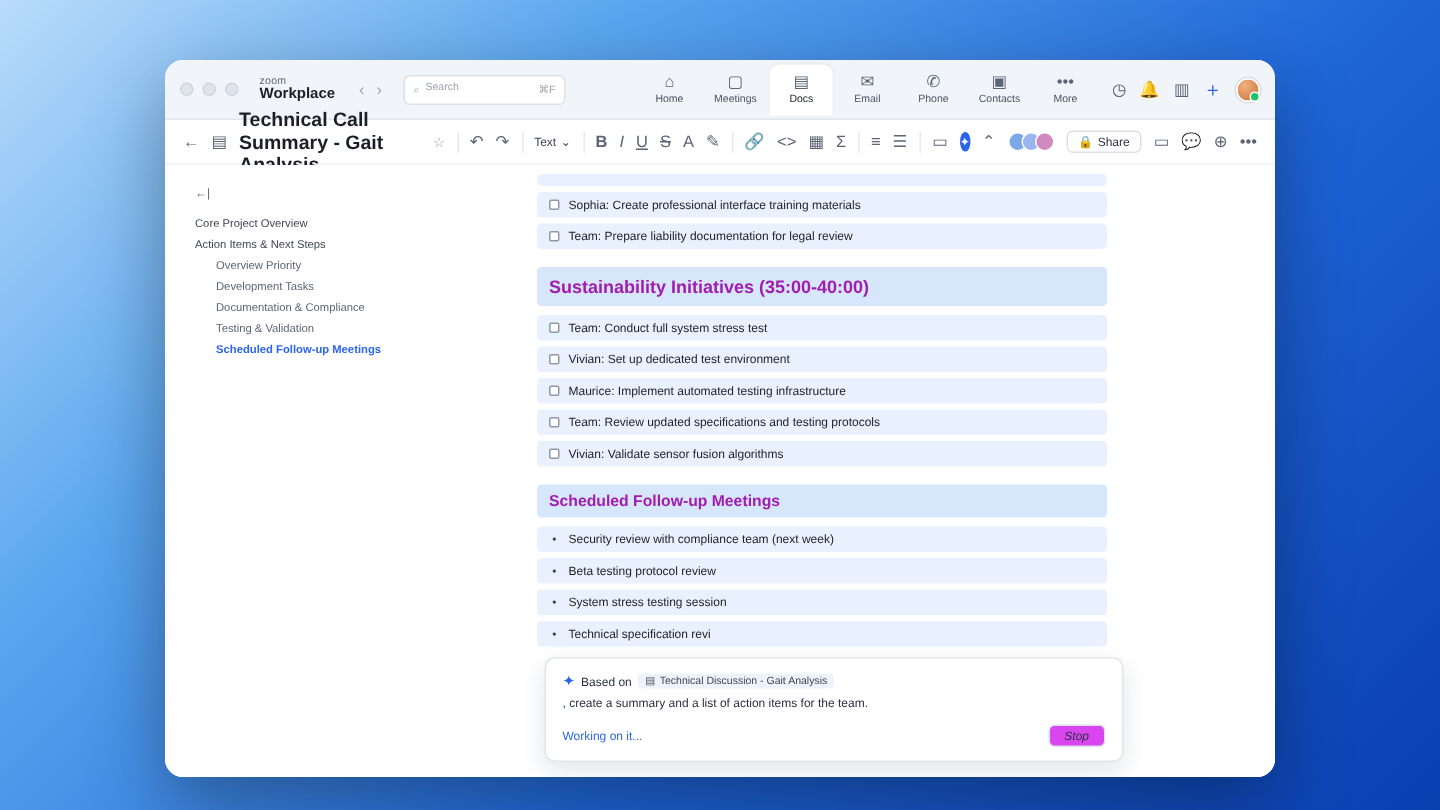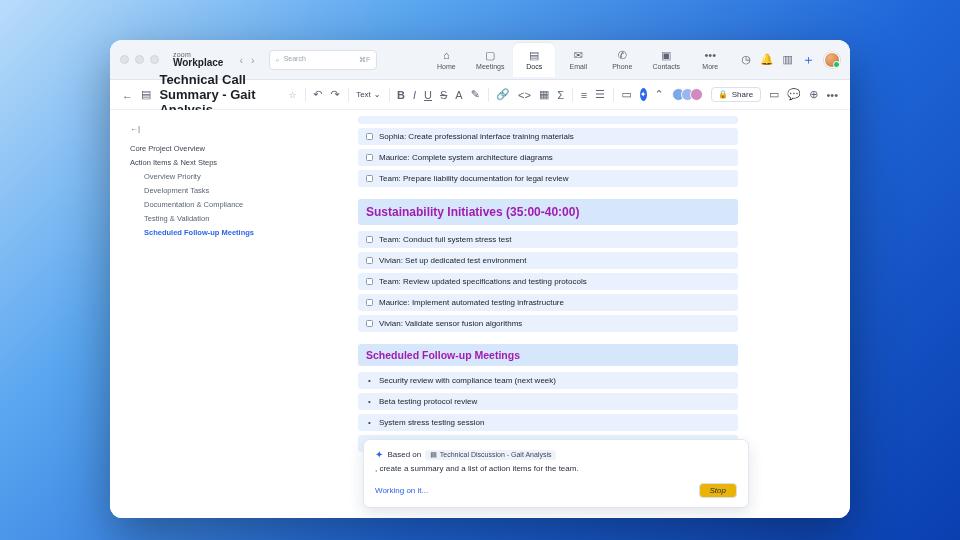--- a/index.html
+++ b/index.html
@@ -112,21 +112,21 @@
   .aiprompt { display:flex; align-items:center; gap:4px; font-size:8px; color:#2a3240; flex-wrap:wrap; }
   .spark { color:#2b66e8; font-size:10px; }
   .chip {
     display:inline-flex; align-items:center; gap:3px; background:#eef3fb;
     border-radius:3px; padding:1px 5px; font-size:7px; color:#3d4653;
   }
   .airow2 { display:flex; align-items:center; margin-top:10px; }
   .working { font-size:8px; color:#2b66e8; }
   .stopbtn {
     margin-left:auto; font-size:8px; color:#2a3240; border:1px solid #dce1e9;
-    background:#eab308; border-radius:4px; padding:2px 10px;font-style:italic;
+    background:#d946ef; border-radius:4px; padding:2px 10px;font-style:italic;
   }
 </style>
 </head>
 <body>
 
 <div class="desktop">
   <div class="window">
 
     <div class="chrome">
       <div class="traffic">
@@ -255,44 +255,40 @@
         <div class="sheet">
 
           <div class="row clipped"></div>
 
           <div class="row">
             <span class="cbx"></span>
             <span>Sophia: Create professional interface training materials</span>
           </div>
           <div class="row">
             <span class="cbx"></span>
-            <span>Maurice: Complete system architecture diagrams</span>
-          </div>
-          <div class="row">
-            <span class="cbx"></span>
             <span>Team: Prepare liability documentation for legal review</span>
           </div>
 
           <div class="heading">Sustainability Initiatives (35:00-40:00)</div>
 
           <div class="row">
             <span class="cbx"></span>
             <span>Team: Conduct full system stress test</span>
           </div>
           <div class="row">
             <span class="cbx"></span>
             <span>Vivian: Set up dedicated test environment</span>
           </div>
           <div class="row">
             <span class="cbx"></span>
+            <span>Maurice: Implement automated testing infrastructure</span>
+          </div>
+          <div class="row">
+            <span class="cbx"></span>
             <span>Team: Review updated specifications and testing protocols</span>
-          </div>
-          <div class="row">
-            <span class="cbx"></span>
-            <span>Maurice: Implement automated testing infrastructure</span>
           </div>
           <div class="row">
             <span class="cbx"></span>
             <span>Vivian: Validate sensor fusion algorithms</span>
           </div>
 
           <div class="heading h2">Scheduled Follow-up Meetings</div>
 
           <div class="row">
             <span class="bullet">•</span>

